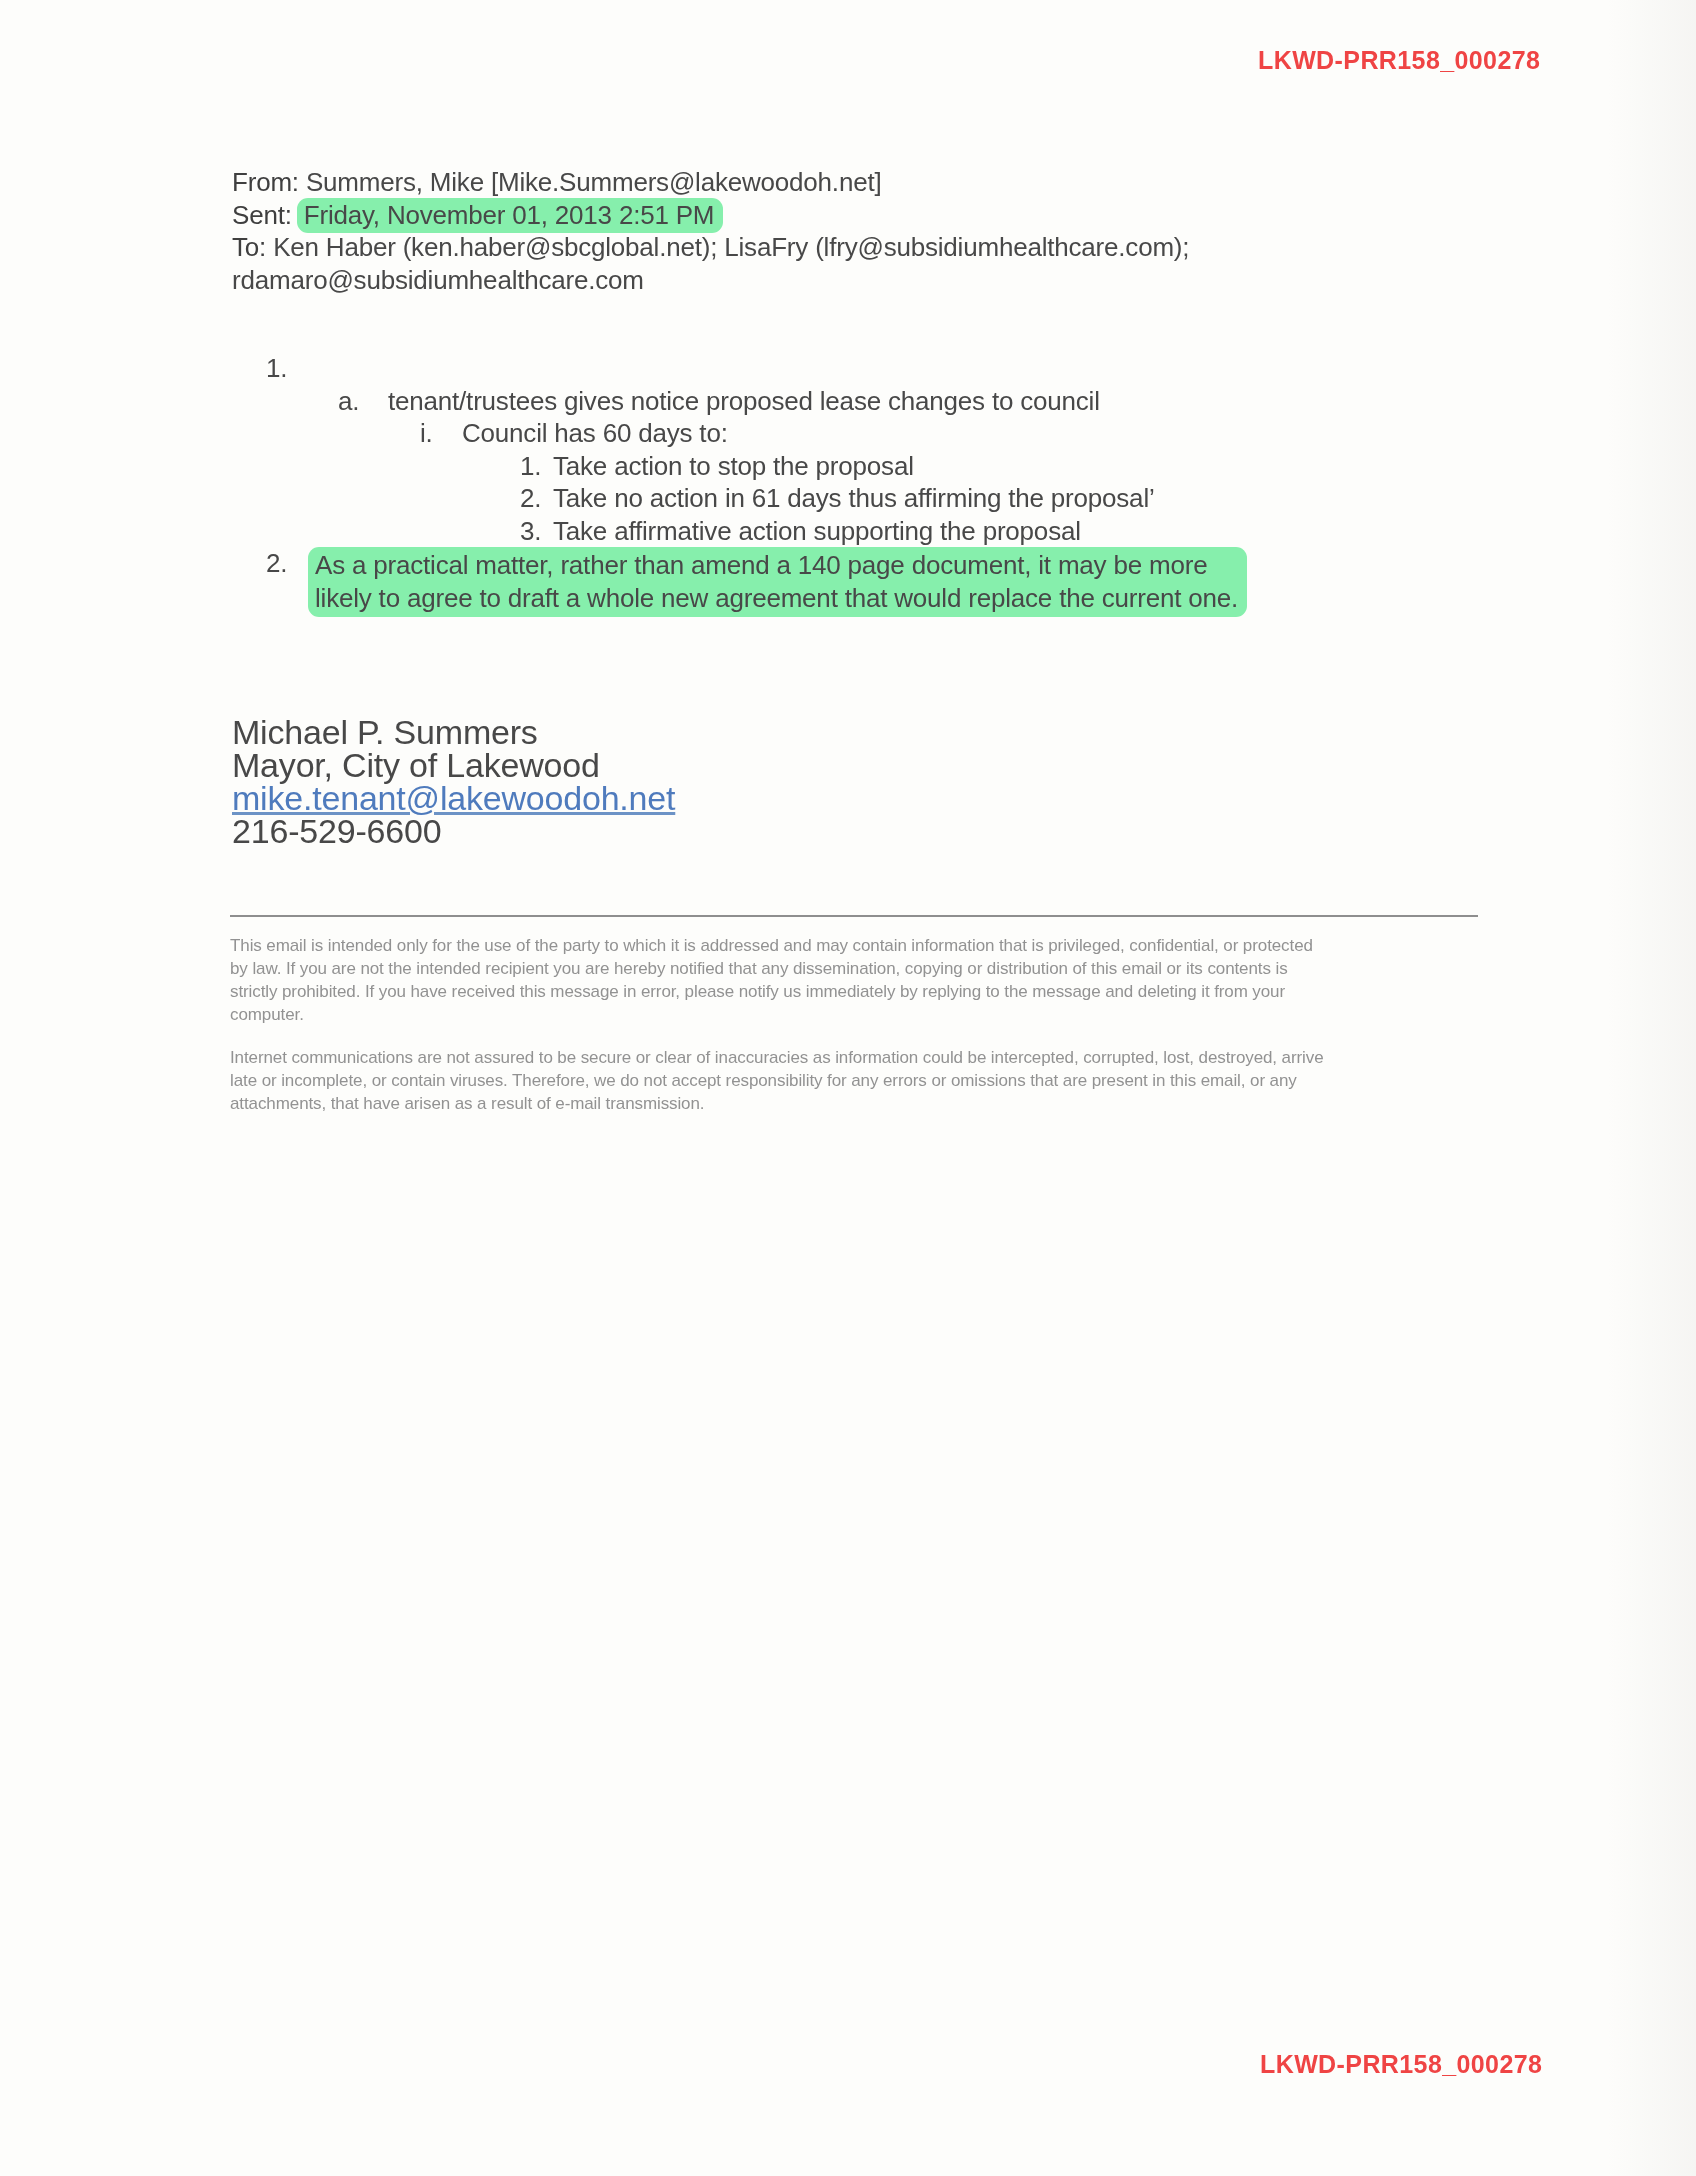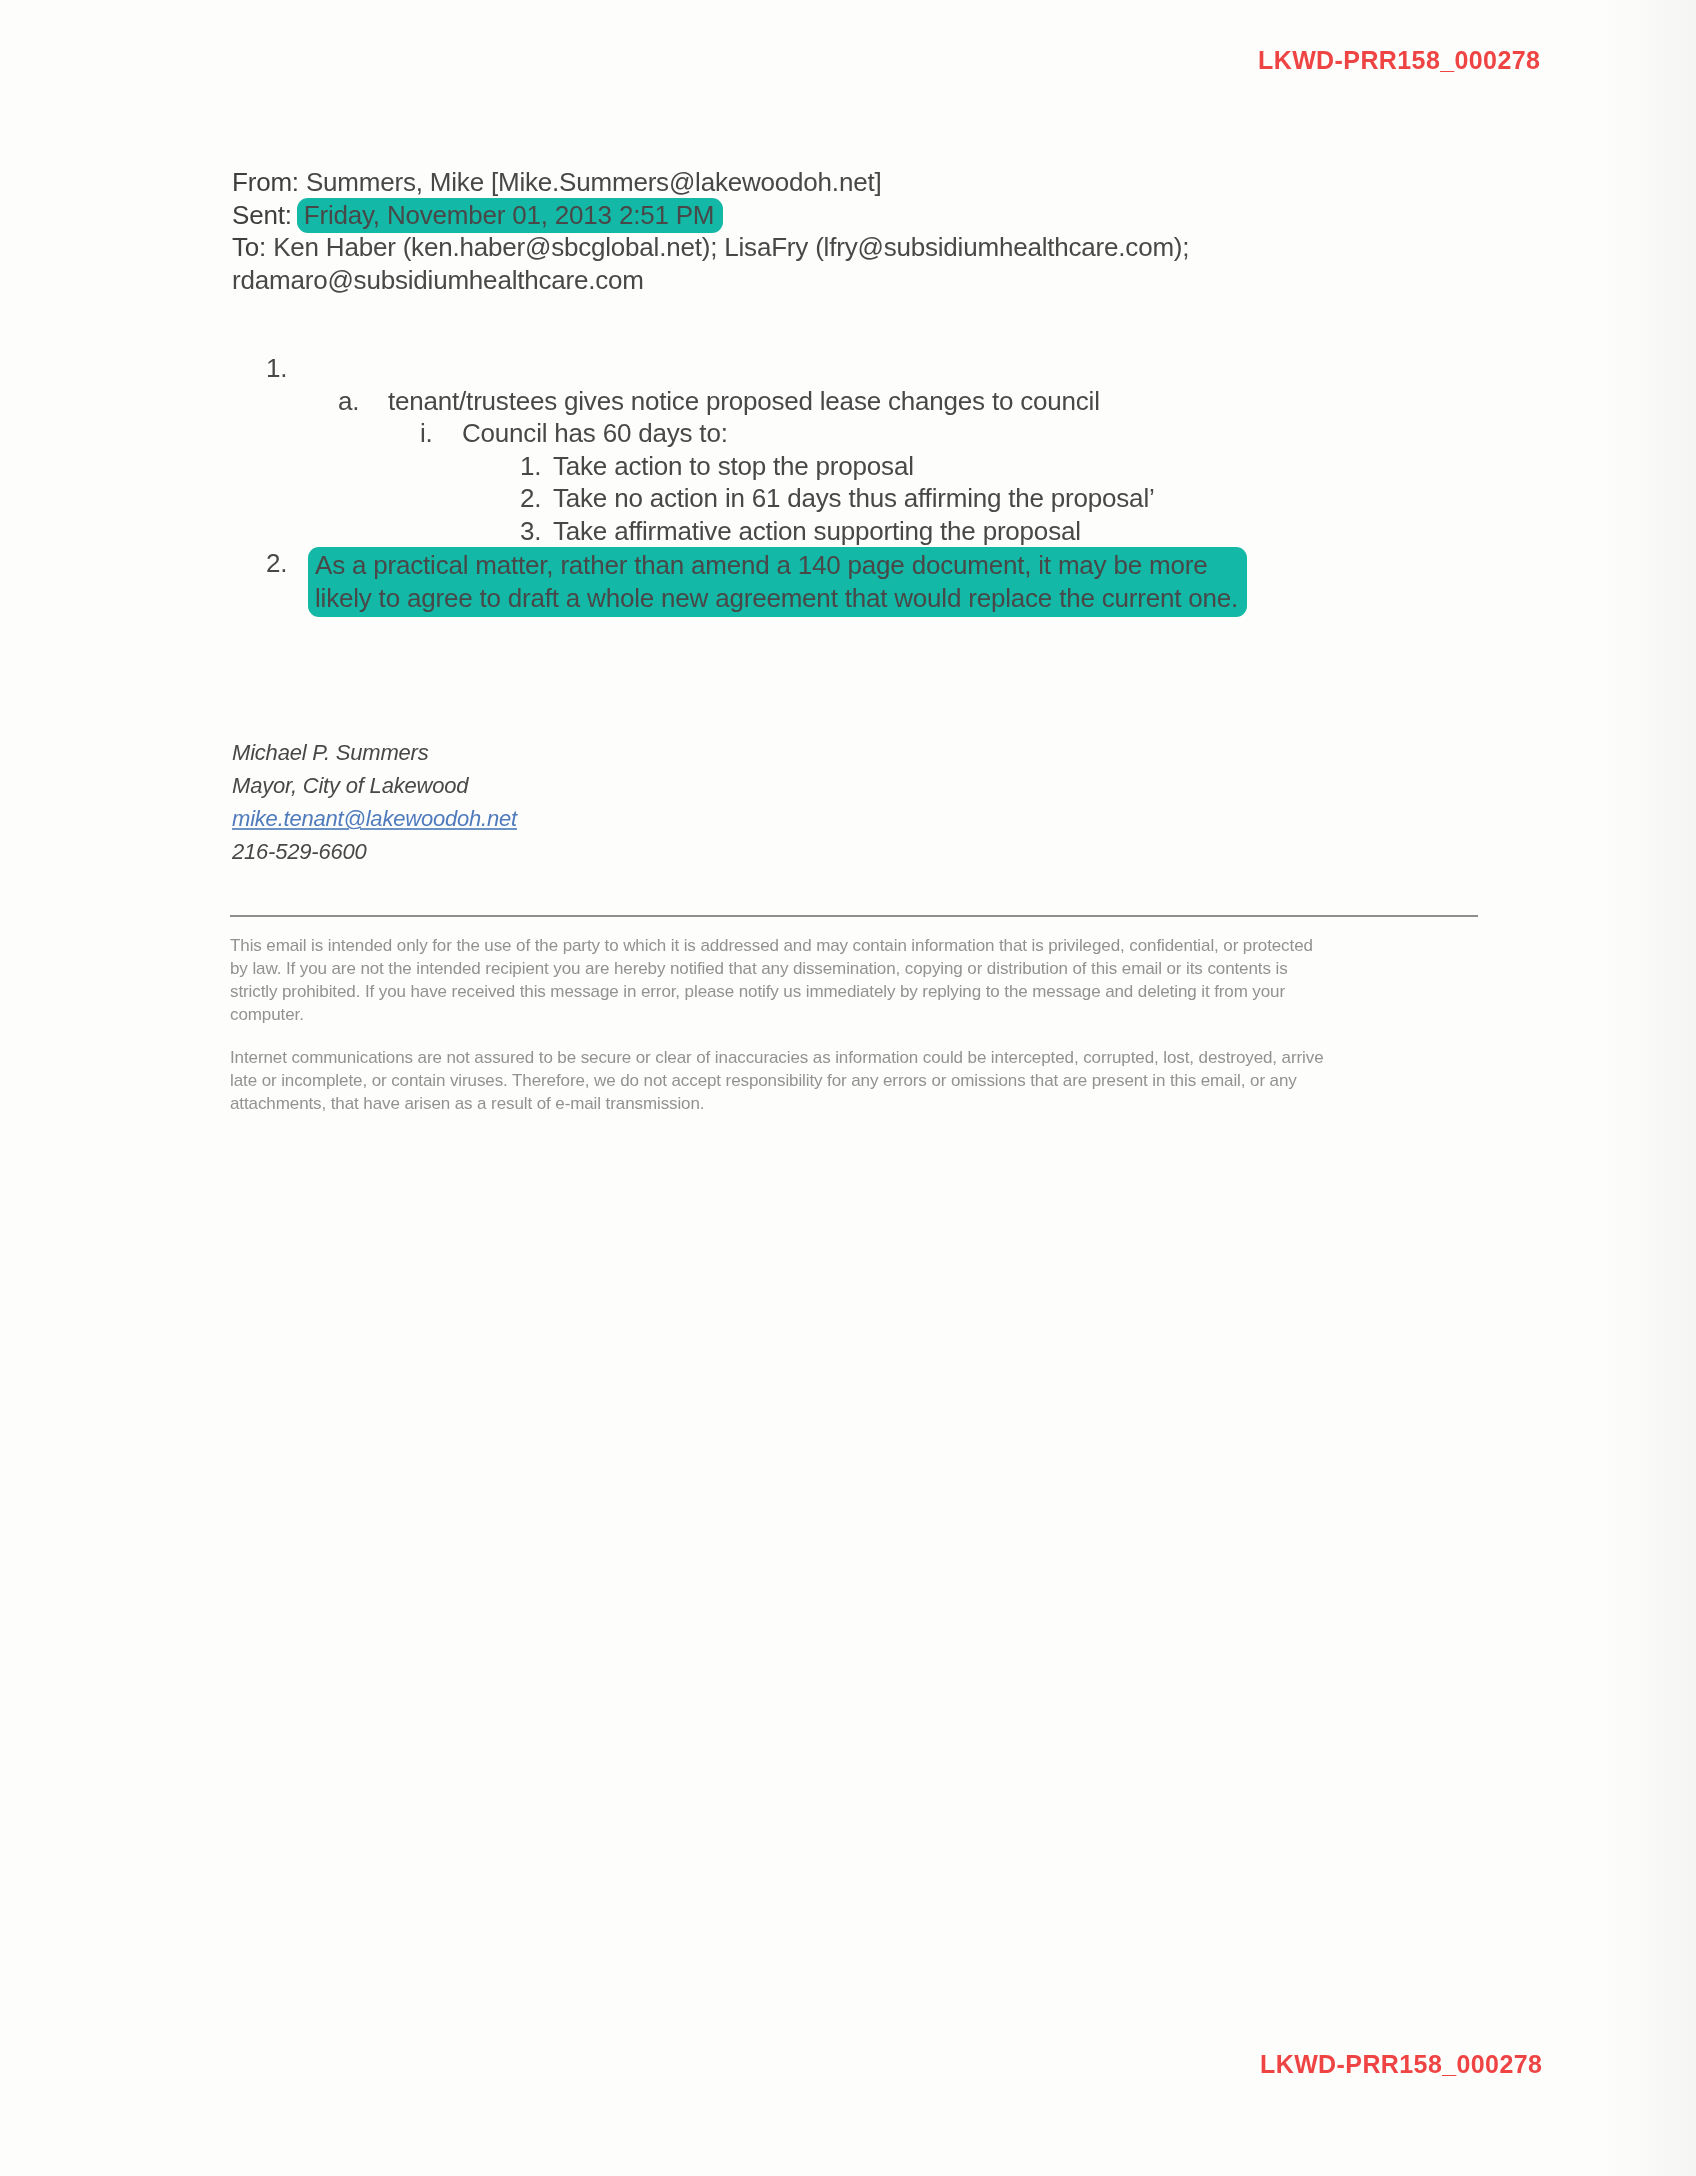--- a/index.html
+++ b/index.html
@@ -39,21 +39,21 @@
     top: 166px;
     width: 1290px;
     font-size: 26px;
     line-height: 32.5px;
     letter-spacing: -0.2px;
   }
   .hline { white-space: pre-line; }
   .label { font-weight: normal; color: #3f3f3f; }
 
   .hl {
-    background: #14b8a6;
+    background: #86efac;
     border-radius: 11px;
     padding: 2px 9px 3px 7px;
     margin-left: -2px;
     box-decoration-break: clone;
     -webkit-box-decoration-break: clone;
   }
 
   .body-list {
     position: absolute;
     left: 232px;
@@ -67,25 +67,24 @@
   .row .num { flex: none; }
   .row .txt { flex: none; white-space: pre-line; max-width: 1160px; }
   .row.lvl1 .num { margin-left: 34px; width: 44px; }
   .row.lvla .num { margin-left: 106px; width: 50px; }
   .row.lvli .num { margin-left: 188px; width: 42px; }
   .row.lvln .num { margin-left: 288px; width: 33px; }
 
   .signature {
     position: absolute;
     left: 232px;
-    top: 736px;
-    font-size: 22px;
+    top: 716px;
+    font-size: 34px;
     line-height: 33px;
     letter-spacing: -0.2px;
-    font-style: italic;
   }
   .sig-link {
     color: #4f7bbd;
     text-decoration: underline;
     text-decoration-color: #6c93c6;
     cursor: pointer;
   }
 
   .divider {
     position: absolute;

